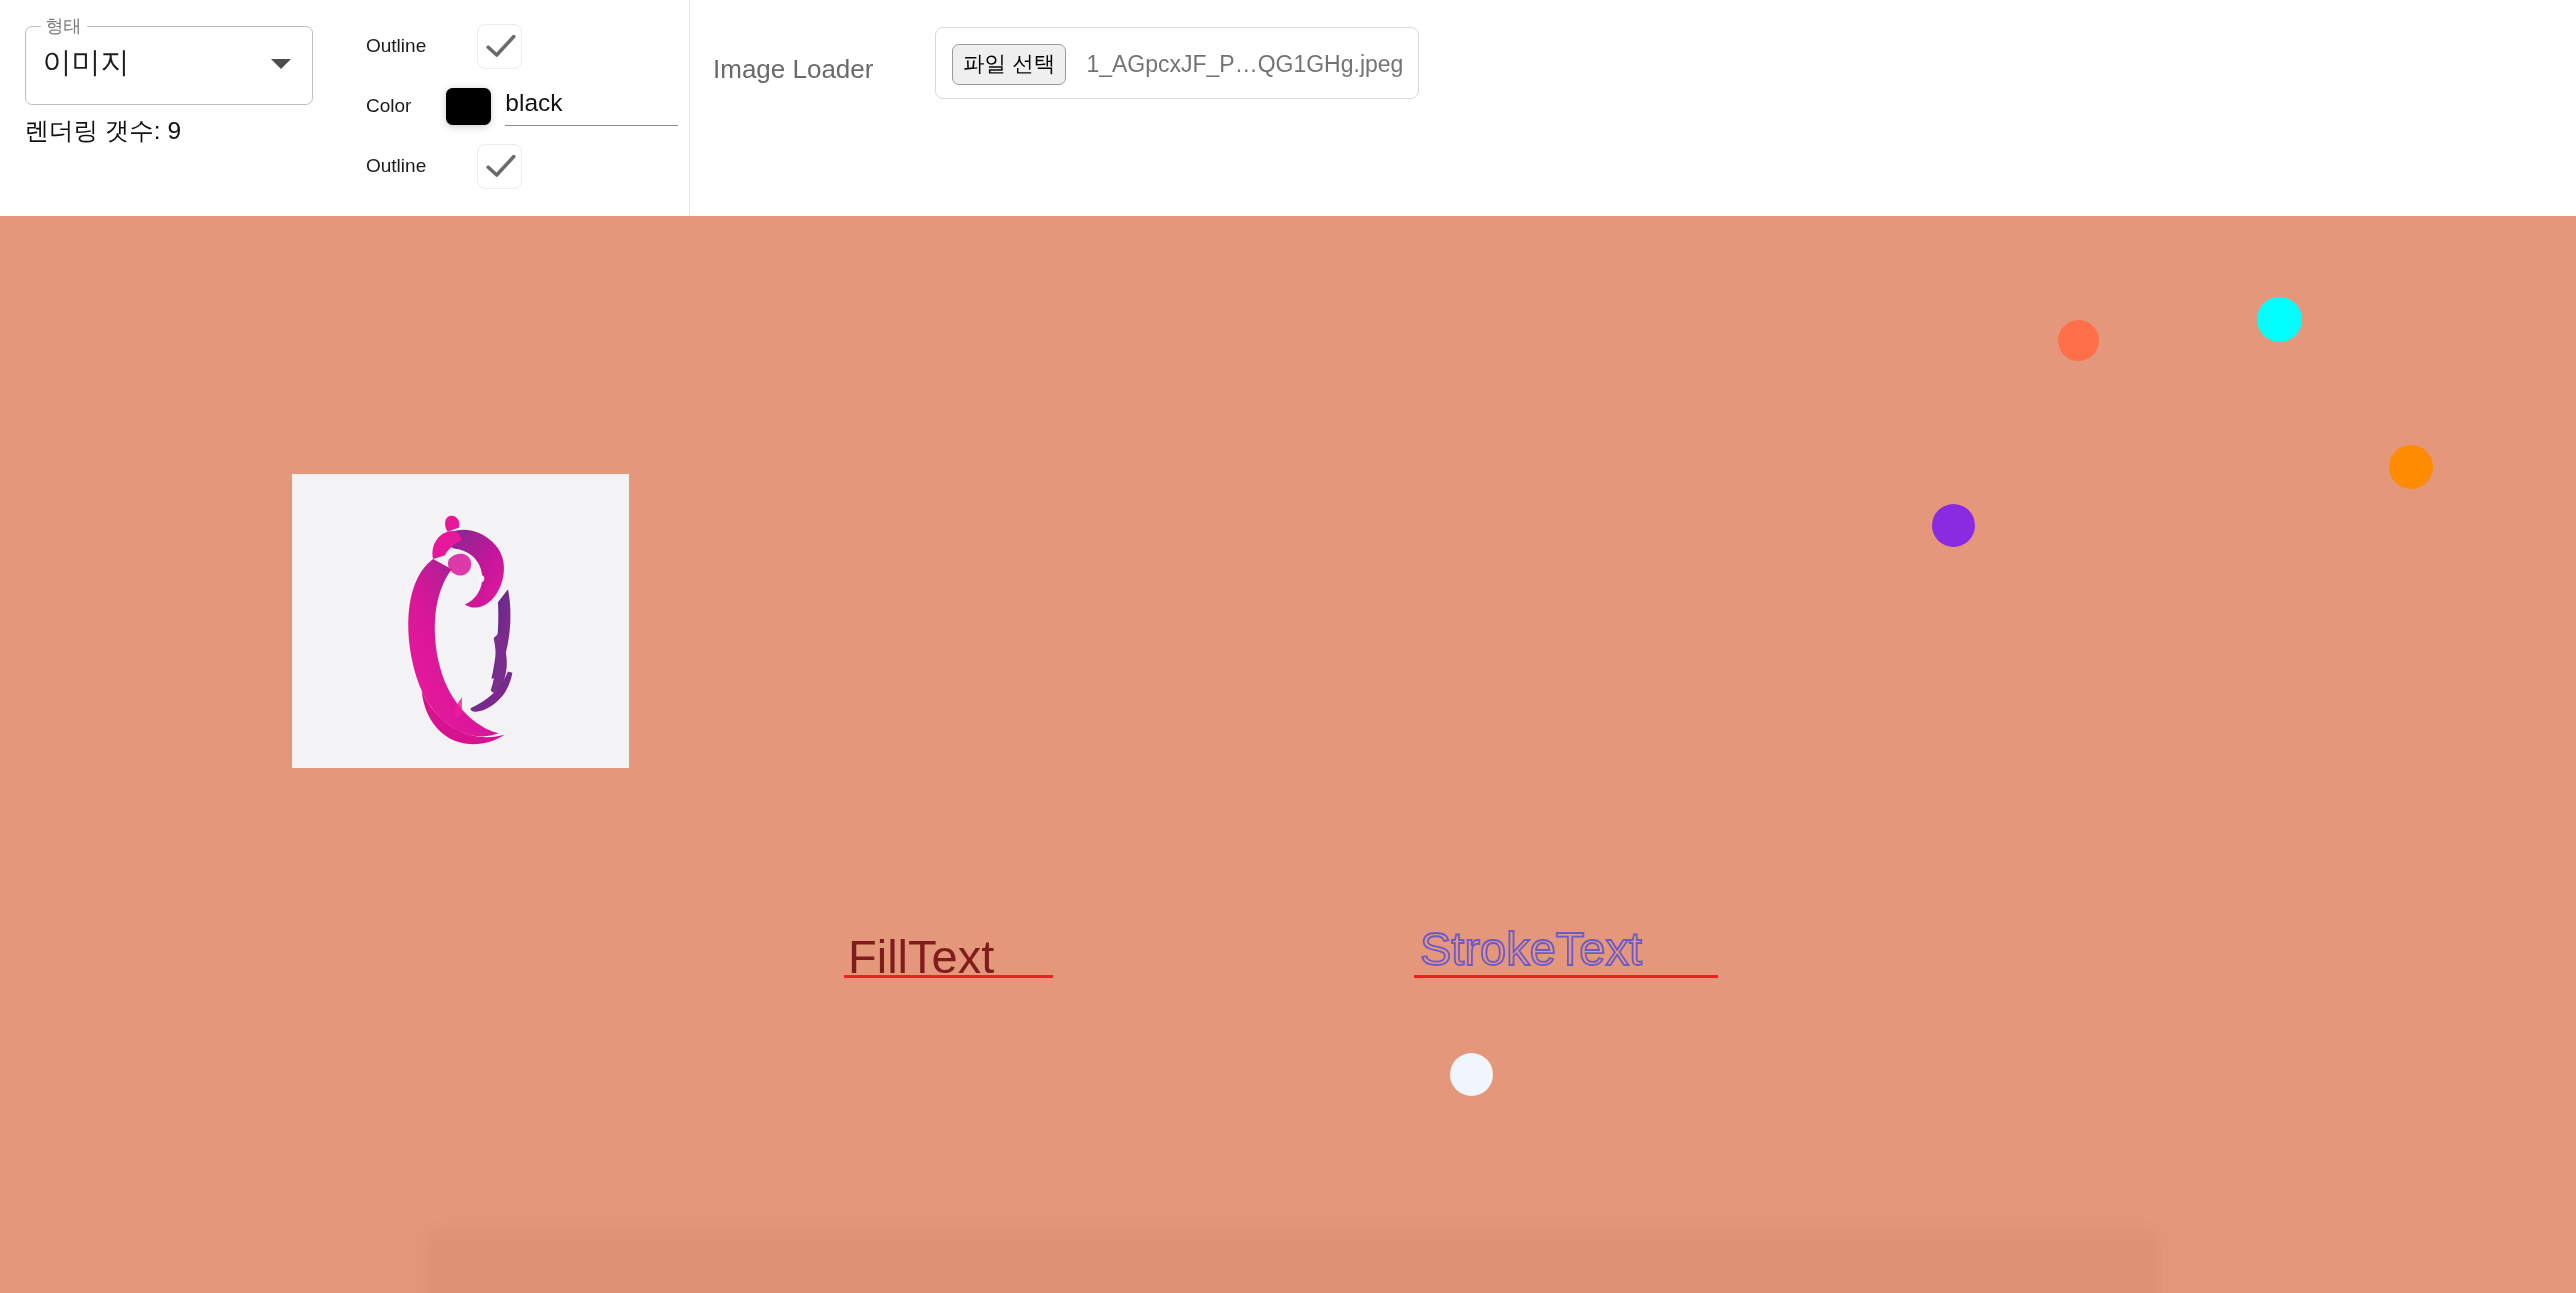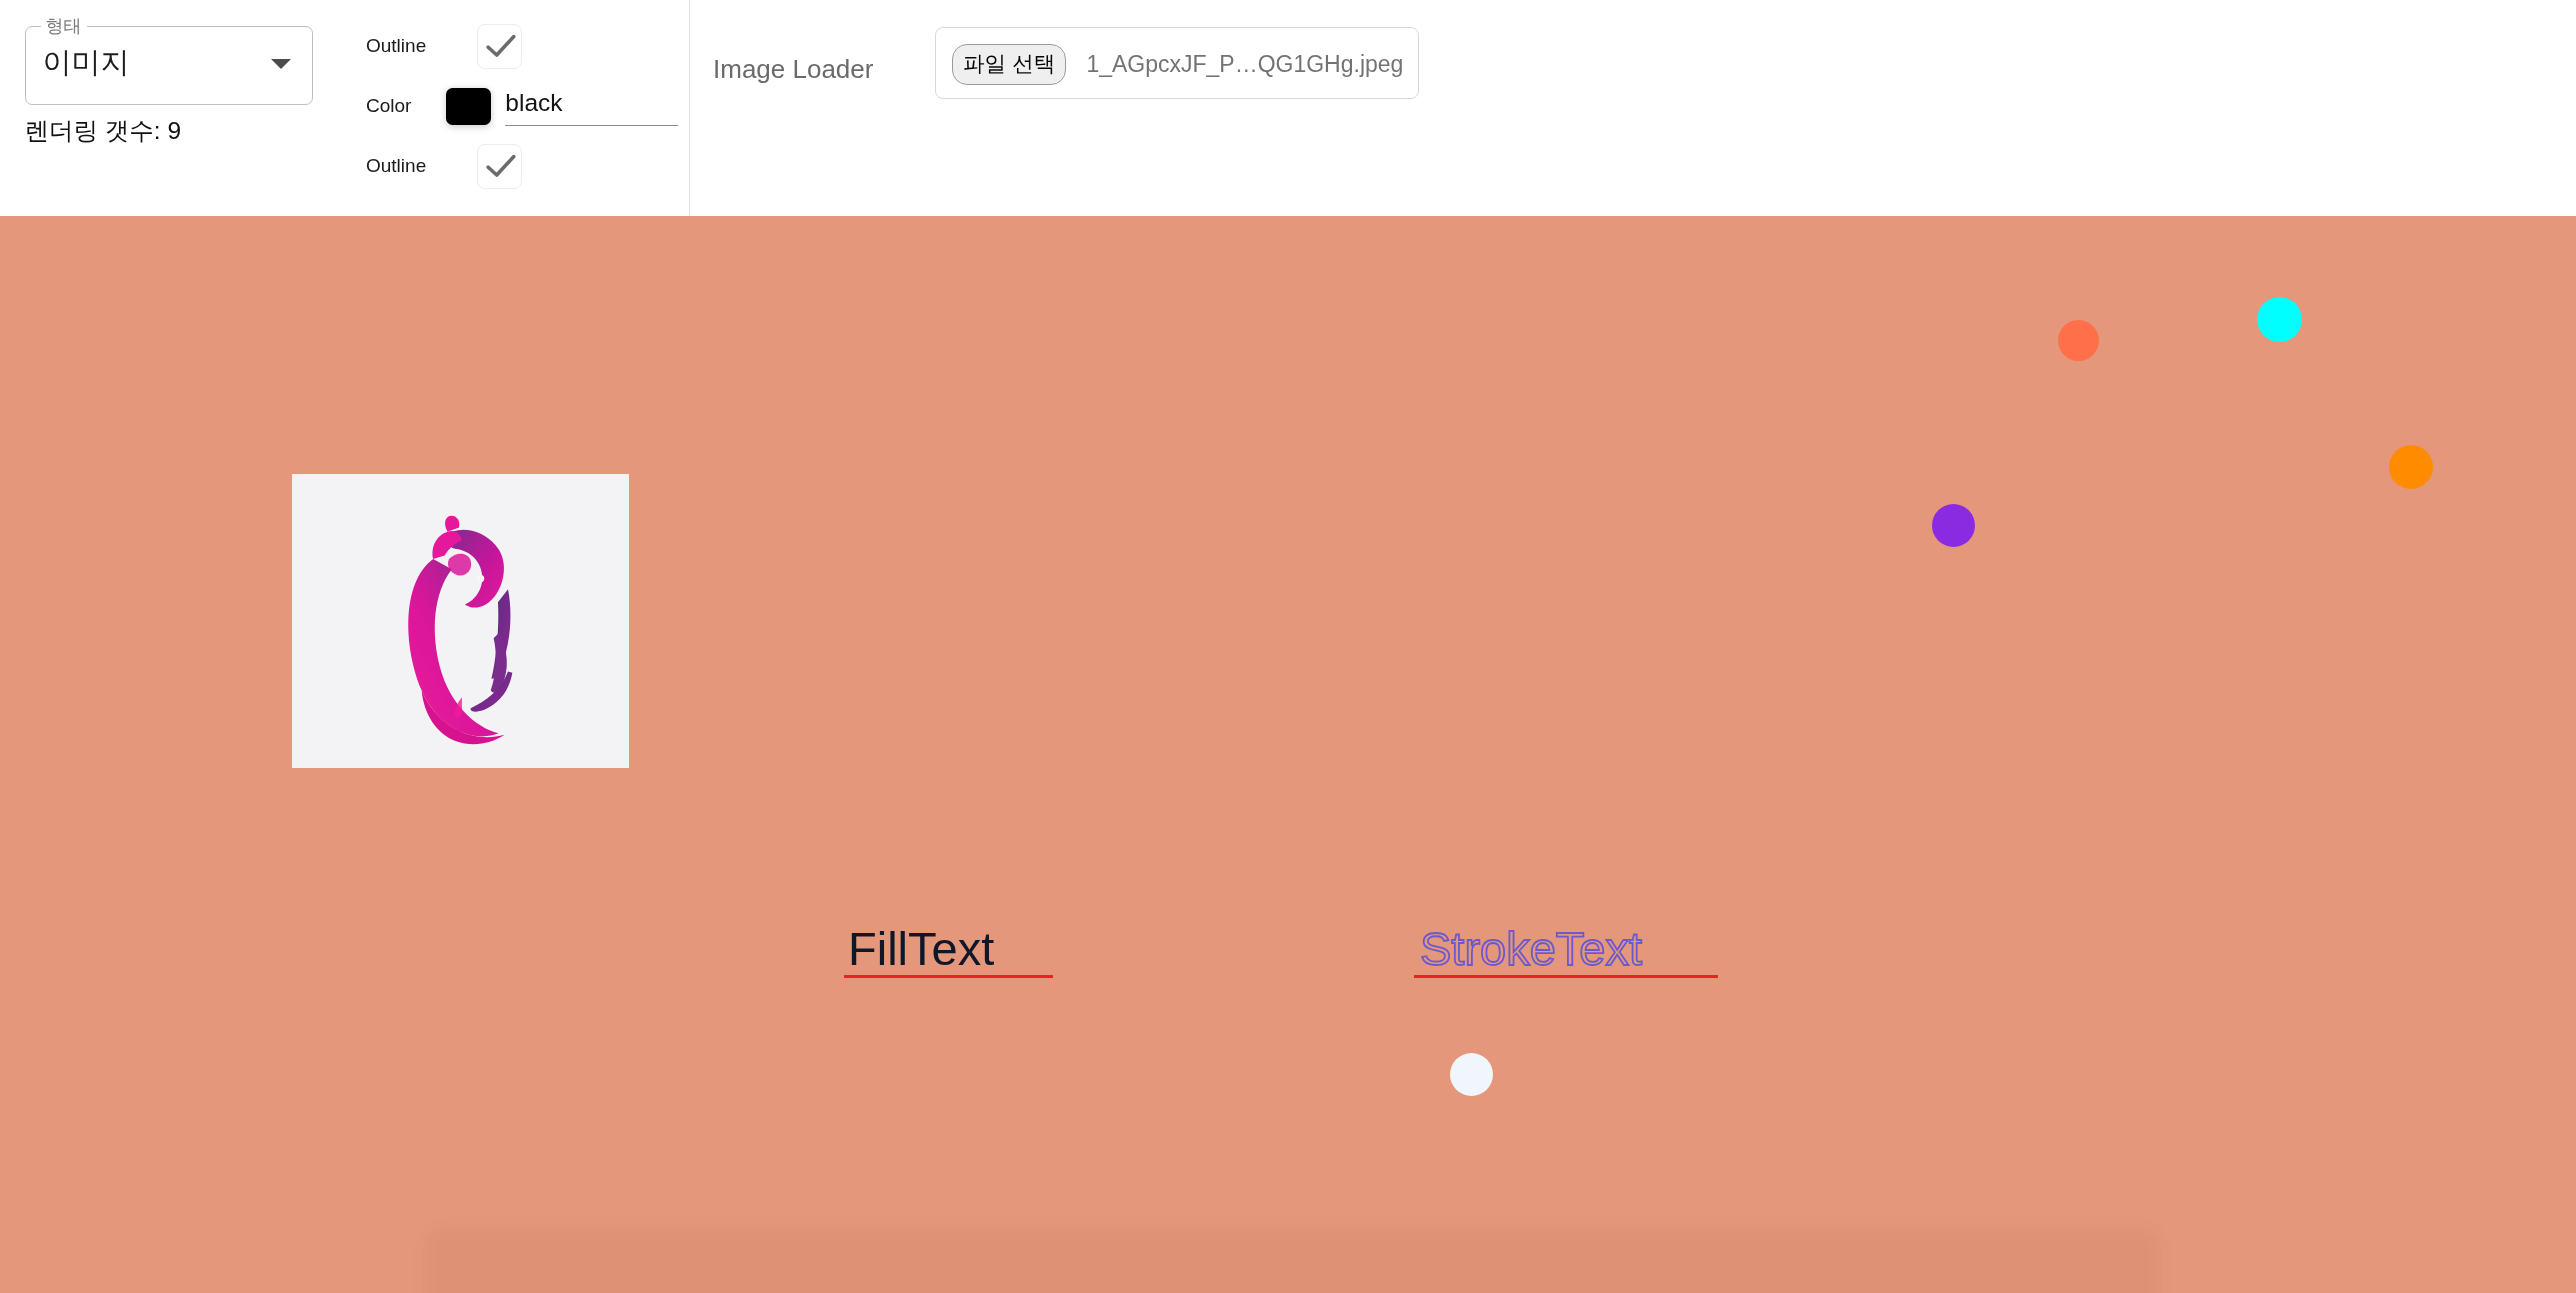--- a/index.html
+++ b/index.html
@@ -187,21 +187,21 @@
     left: 16px;
     top: 16px;
     display: flex;
     align-items: center;
   }
   .file-button {
     font-size: 21.6px;
     line-height: 24.5px;
     padding: 6.5px 10px 8px 10px;
     border: 1.4px solid #9a9a9a;
-    border-radius: 15px;
+    border-radius: 7px;
     background: #efefef;
     color: #050505;
     white-space: nowrap;
   }
   .file-name {
     margin-left: 20px;
     font-size: 23px;
     color: #737373;
     line-height: 29px;
     white-space: nowrap;
@@ -247,21 +247,22 @@
 
   
   .canvas-text {
     position: absolute;
     font-size: 47px;
     line-height: 47px;
     white-space: nowrap;
     font-family: "Liberation Sans", "DejaVu Sans", sans-serif;
   }
   .fill-text {
-    color: #0f172a;
+    color: #7f1d1d;
+    margin-top: 8px;
   }
   .stroke-text {
     color: transparent;
     -webkit-text-stroke: 1.8px #6A5ACD;
   }
   .text-underline {
     position: absolute;
     height: 2.9px;
     background: #F02020;
   }

